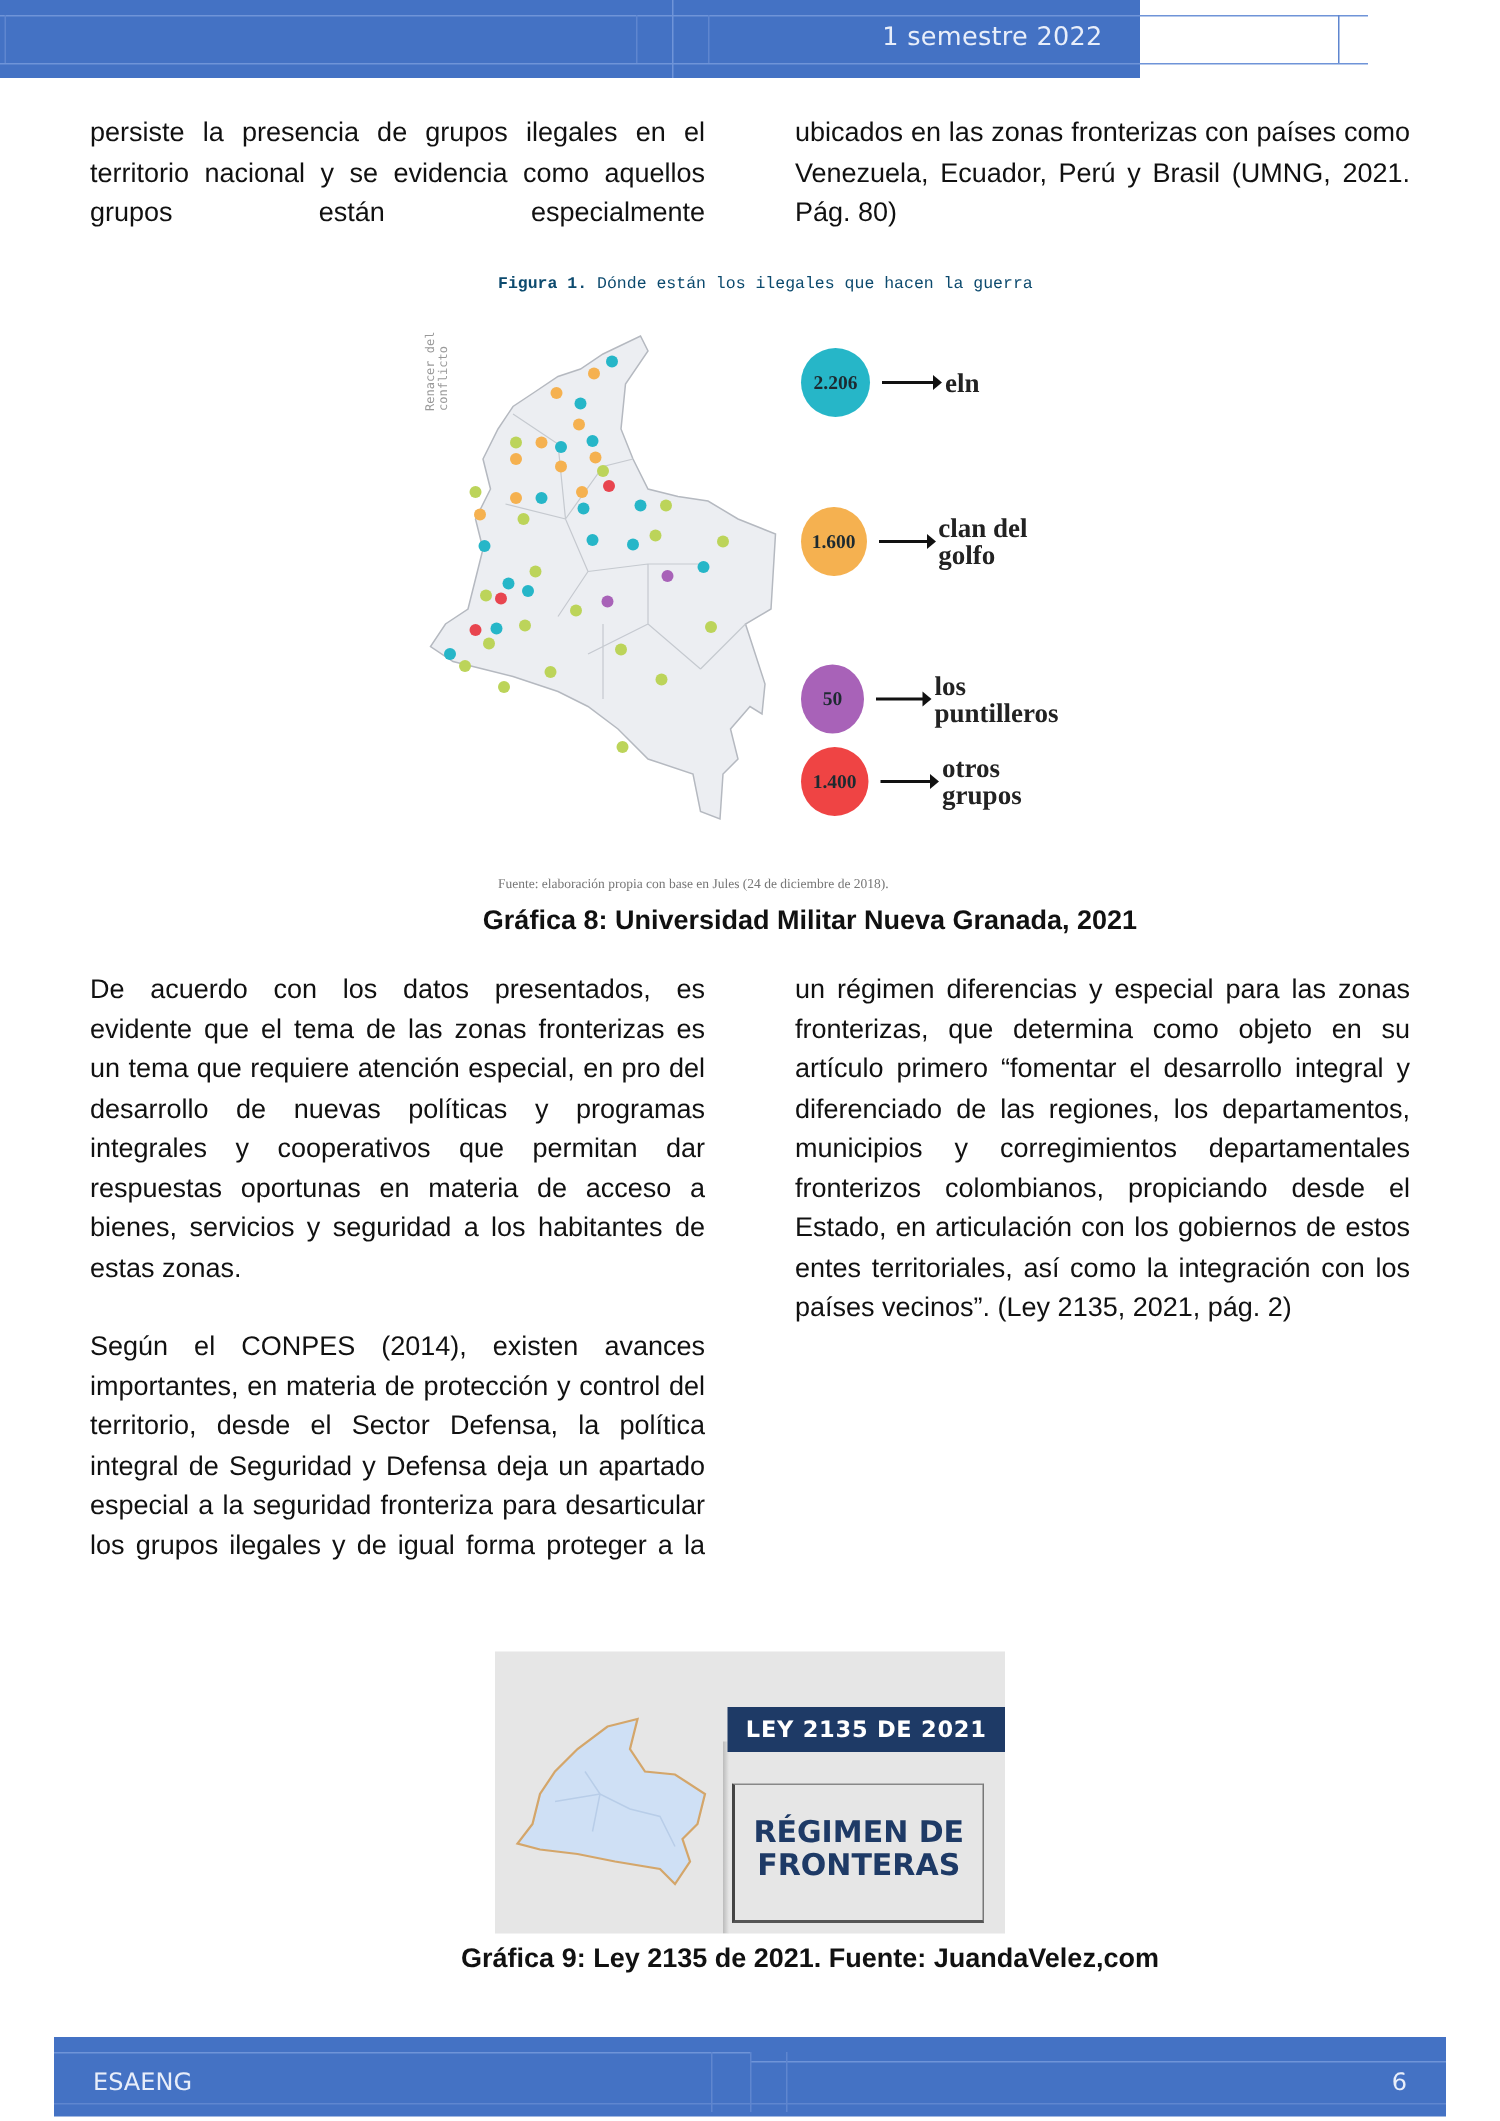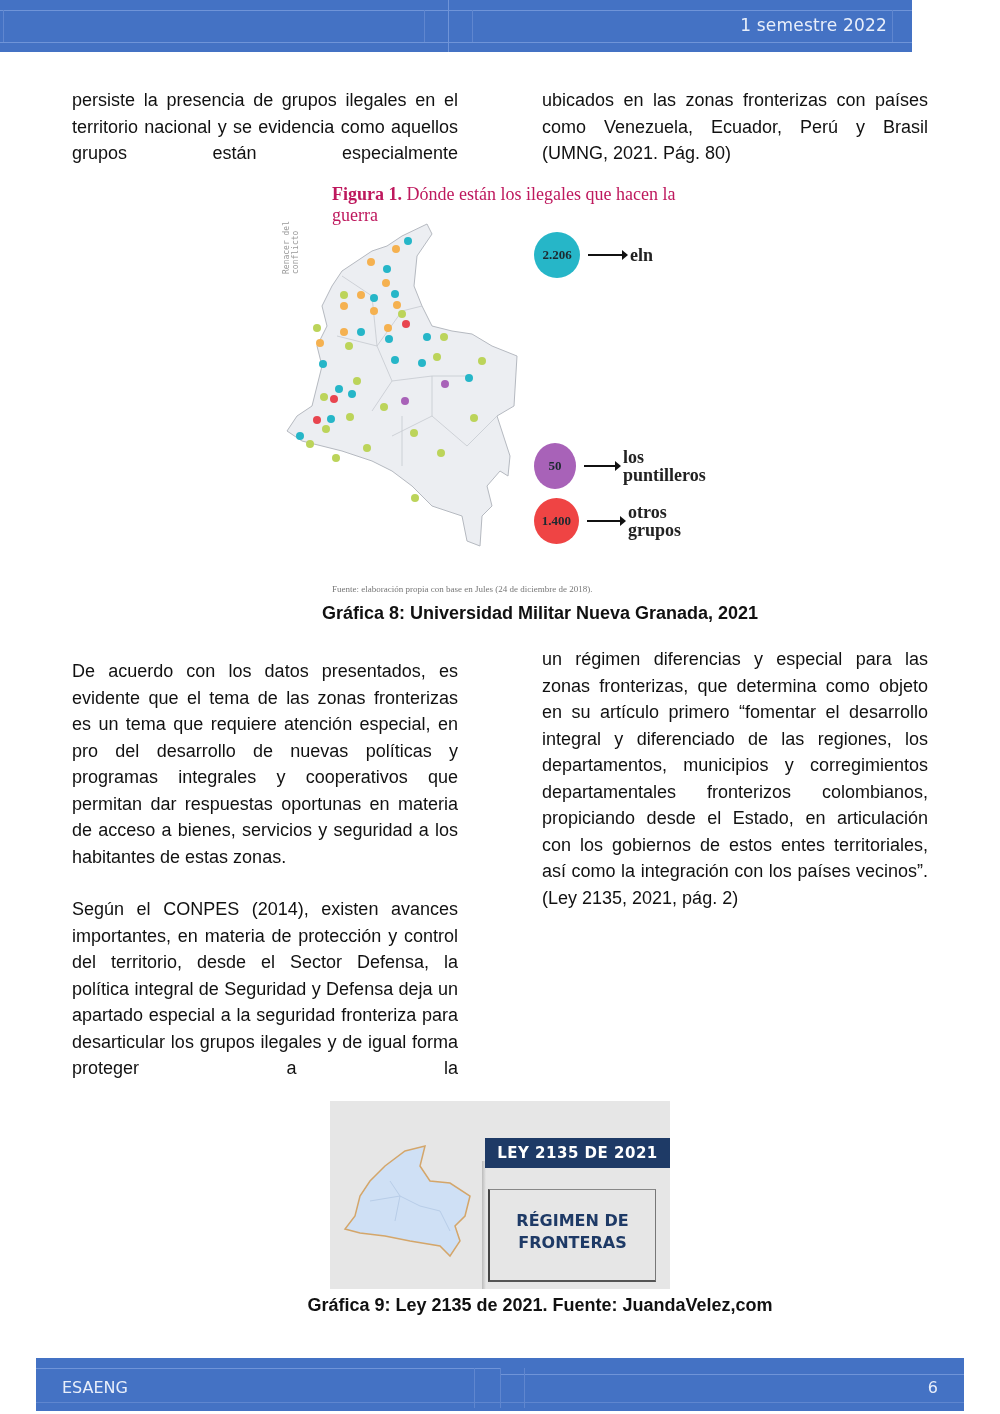--- a/index.html
+++ b/index.html
@@ -1,62 +1,62 @@
 <!DOCTYPE html>
 <html><head>
 <meta charset="utf-8">
 <style>
   html, body { margin:0; padding:0; background:#ffffff; }
   body { width:1000px; height:1414px; position:relative; overflow:hidden; font-family:"Liberation Sans", sans-serif; color:#111; }
 
   
-  .header { position:absolute; left:0; top:0; width:912px; height:52px; background:#4472c4; }
+  .header { position:absolute; left:0; top:0; width:760px; height:52px; background:#4472c4; }
   .header .hline1 { position:absolute; left:0; top:10px; width:912px; height:1px; background:#6f94d8; }
   .header .hline2 { position:absolute; left:0; top:42px; width:912px; height:1px; background:#6f94d8; }
   .header .vline { position:absolute; top:0; width:1px; height:52px; background:#6f94d8; }
   .header .vthin { position:absolute; top:10px; width:1px; height:32px; background:#5f86cf; }
   .header-title { position:absolute; right:25px; top:15px; color:#e8eefa; font-size:17px; font-family:"DejaVu Sans", sans-serif; letter-spacing:0.2px; }
 
   
   .footer { position:absolute; left:36px; top:1358px; width:928px; height:53px; background:#4472c4; }
   .footer .hline1 { position:absolute; left:0; top:10px; width:464px; height:1px; background:#6f94d8; }
   .footer .hline2 { position:absolute; left:464px; top:16px; width:464px; height:1px; background:#6f94d8; }
   .footer .hline3 { position:absolute; left:0; top:44px; width:928px; height:1px; background:#5f86cf; }
   .footer .vline { position:absolute; top:10px; width:1px; height:40px; background:#5f86cf; }
   .footer-left { position:absolute; left:26px; top:20px; color:#e8eefa; font-size:16px; font-family:"DejaVu Sans", sans-serif; }
   .footer-right { position:absolute; right:26px; top:20px; color:#e8eefa; font-size:16px; font-family:"DejaVu Sans", sans-serif; }
 
   
   .col { position:absolute; width:410px; font-size:18px; line-height:26.5px; text-align:justify; }
-  .col p { margin:12px; }
+  .col p { margin:0; }
   .col p + p { margin-top:26px; }
   .col-left { left:60px; }
   .col-right { left:530px; }
 
   
   .fig8 { position:absolute; left:282px; top:176px; width:440px; height:420px; background:#fff; }
   .fig8-vlabel { position:absolute; left:0; top:8px; width:14px; height:90px; writing-mode:vertical-rl; transform:rotate(180deg); font-size:8px; color:#999; font-family:"DejaVu Sans Mono", monospace; }
-  .fig8-title { position:absolute; left:50px; top:8px; font-family:Liberation Serif, serif; font-size:18px; color:#be185d; }
+  .fig8-title { position:absolute; left:50px; top:8px; font-family:Liberation Mono, monospace; font-size:11px; color:#0c4a6e; }
   .fig8-title b { font-weight:bold; }
   .fig8-map { position:absolute; left:0; top:40px; width:240px; height:340px; }
   .fig8-source { position:absolute; left:50px; top:408px; font-family:"Liberation Serif", serif; font-size:9px; color:#777; white-space:nowrap; }
 
   .legend-item { position:absolute; left:252px; height:48px; display:flex; align-items:center; }
   .legend-circle { width:46px; height:46px; border-radius:50%; display:flex; align-items:center; justify-content:center; font-family:"Liberation Serif", serif; font-weight:bold; font-size:13px; color:#1d2a30; }
   .legend-arrow { width:36px; height:2px; background:#111; margin-left:8px; position:relative; }
   .legend-arrow::after { content:""; position:absolute; right:-4px; top:-4px; border-left:6px solid #111; border-top:5px solid transparent; border-bottom:5px solid transparent; }
   .legend-label { font-family:"Liberation Serif", serif; font-weight:bold; font-size:18px; color:#222; margin-left:6px; line-height:18px; }
 
   .caption { position:absolute; left:0; width:1000px; text-align:center; font-weight:bold; font-size:18px;padding-left:40px; }
 
   
   .fig9 { position:absolute; left:330px; top:1101px; width:340px; height:188px; background:#e6e6e6; overflow:hidden; }
   .fig9-banner { position:absolute; left:155px; top:37px; width:185px; height:30px; background:#1e3a66; color:#ffffff; font-weight:bold; font-size:15px; text-align:center; line-height:30px; letter-spacing:0.5px; font-family:"DejaVu Sans", sans-serif; }
   .fig9-box { position:absolute; left:158px; top:88px; width:165px; height:90px; border-left:2px solid #444; border-top:1px solid #888; border-bottom:2px solid #555; border-right:1px solid #777; }
-  .fig9-box-text { position:absolute; left:0; top:20px; width:100%; text-align:center; color:#1e3a66; font-weight:bold; font-size:16px; line-height:22px; font-family:"DejaVu Sans", sans-serif; }
+  .fig9-box-text { position:absolute; left:0; top:20px; width:100%; text-align:center; color:#1e3a66; font-weight:bold; font-size:20px; line-height:22px; font-family:"DejaVu Sans", sans-serif; }
   .fig9-divider { position:absolute; left:152px; top:60px; width:4px; height:128px; background:linear-gradient(to right, #bbb, #e6e6e6); }
 </style>
 </head>
 <body>
 
 <div class="header">
   <div class="hline1"></div>
   <div class="hline2"></div>
   <div class="vthin" style="left:3px"></div>
   <div class="vthin" style="left:424px"></div>
@@ -131,20 +131,25 @@
       <circle cx="54" cy="242" r="4" fill="#bcd45a"></circle>
       <circle cx="133" cy="282" r="4" fill="#bcd45a"></circle>
     </g>
   </svg>
 
   <div class="legend-item" style="top:55px">
     <div class="legend-circle" style="background:#26b6c8">2.206</div>
     <div class="legend-arrow"></div>
     <div class="legend-label">eln</div>
   </div>
+  <div class="legend-item" style="top:161px">
+    <div class="legend-circle" style="background:#f5b150">1.600</div>
+    <div class="legend-arrow"></div>
+    <div class="legend-label">clan del golfo</div>
+  </div>
   <div class="legend-item" style="top:266px">
     <div class="legend-circle" style="background:#a862b8">50</div>
     <div class="legend-arrow"></div>
     <div class="legend-label">los puntilleros</div>
   </div>
   <div class="legend-item" style="top:321px">
     <div class="legend-circle" style="background:#ef4444">1.400</div>
     <div class="legend-arrow"></div>
     <div class="legend-label">otros grupos</div>
   </div>

